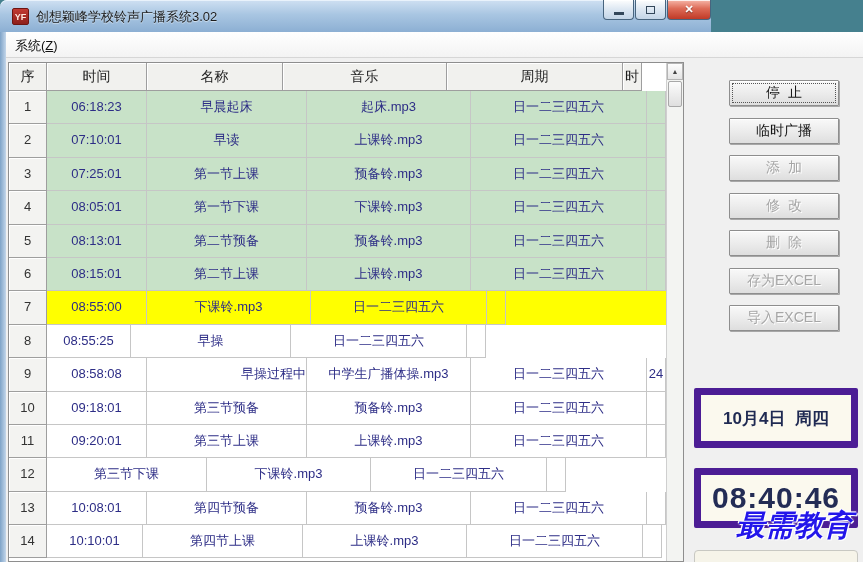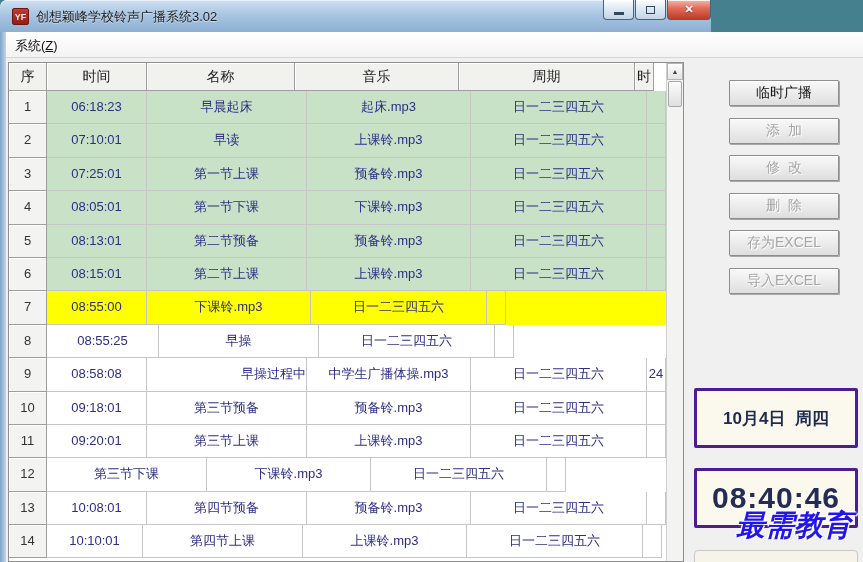--- a/index.html
+++ b/index.html
@@ -110,21 +110,21 @@
     font-family:"Liberation Sans",sans-serif;font-size:14px;color:#151515;
     background:linear-gradient(180deg,#f9f9f9 0%,#ececec 50%,#dedede 100%);
     border:1px solid #8e8e8e;border-radius:1px;
     box-shadow:1px 1px 0 #a7a7a7, inset 0 1px 0 #ffffff;
     white-space:pre;cursor:pointer;padding:0;
   }
   .side-btn.disabled{color:#a6a6a6;text-shadow:1px 1px 0 #fff;cursor:default;}
   .side-btn.focused{outline:1px dotted #555;outline-offset:-4px;}
   .clock-panel{
     position:absolute;left:694px;width:164px;height:60px;box-sizing:border-box;
-    background:#fbf9ee;border:3px solid #4c1d95;border-radius:2px;
+    background:#fbf9ee;border:7px solid #4c1d95;border-radius:2px;
     display:flex;align-items:center;justify-content:center;
   }
   .date-panel{top:388px;}
   .time-panel{top:468px;}
   .date-text{font-size:17px;font-weight:bold;color:#1f2a52;white-space:pre;}
   .time-text{font-size:30px;font-weight:bold;color:#232c55;letter-spacing:1px;}
   .bottom-panel{
     position:absolute;left:694px;top:550px;width:164px;height:20px;box-sizing:border-box;
     background:#f6f4e9;border:1px solid #c8c8c2;border-radius:4px 4px 0 0;
   }
@@ -159,21 +159,21 @@
 
 <div class="menubar">
   <span class="menu-item"><span>系统(</span><u>Z</u><span>)</span></span>
 </div>
 
 <div class="grid">
   <div class="grid-area">
     <div class="hrow">
         <div class="hcell" style="width: 38px;">序</div>
         <div class="hcell" style="width: 100px;">时间</div>
-        <div class="hcell" style="width: 148px;">名称</div>
+        <div class="hcell" style="width: 136px;">名称</div>
         <div class="hcell" style="width: 164px;">音乐</div>
         <div class="hcell" style="width: 176px;">周期</div>
         <div class="hcell" style="width: 19px;">时</div>
       </div>
     <div>
         <div class="trow" style="background: rgb(200, 226, 200);">
           <div class="cell fixed" style="width: 38px;">1</div>
           <div class="cell" style="width: 100px;">06:18:23</div>
           <div class="cell" style="width: 160px;">早晨起床</div>
           <div class="cell" style="width: 164px;">起床.mp3</div>
@@ -222,21 +222,21 @@
         </div>
         <div class="trow" style="background: rgb(255, 255, 0);">
           <div class="cell fixed" style="width: 38px;">7</div>
           <div class="cell" style="width: 100px;">08:55:00</div>
           <div class="cell" style="width: 164px;">下课铃.mp3</div>
           <div class="cell" style="width: 176px;">日一二三四五六</div>
           <div class="cell" style="width: 19px;"></div>
         </div>
         <div class="trow" style="background: rgb(255, 255, 255);">
           <div class="cell fixed" style="width: 38px;">8</div>
-          <div class="cell" style="width: 112px;">08:55:25</div>
+          <div class="cell" style="width: 84px;">08:55:25</div>
           <div class="cell" style="width: 160px;">早操</div>
           <div class="cell" style="width: 176px;">日一二三四五六</div>
           <div class="cell" style="width: 19px;"></div>
         </div>
         <div class="trow" style="background: rgb(255, 255, 255);">
           <div class="cell fixed" style="width: 38px;">9</div>
           <div class="cell" style="width: 100px;">08:58:08</div>
           <div class="cell" style="width: 160px; text-align: right;">早操过程中</div>
           <div class="cell" style="width: 164px;">中学生广播体操.mp3</div>
           <div class="cell" style="width: 176px;">日一二三四五六</div>
@@ -283,20 +283,21 @@
         </div>
       </div>
   </div>
   <div class="vscroll">
     <div class="scroll-up"><span>▲</span></div>
     <div class="scroll-thumb"></div>
   </div>
 </div>
 
 <div class="button-panel">
+    <button class="side-btn focused">停  止</button>
     <button class="side-btn">临时广播</button>
     <button class="side-btn disabled" disabled="">添  加</button>
     <button class="side-btn disabled" disabled="">修  改</button>
     <button class="side-btn disabled" disabled="">删  除</button>
     <button class="side-btn disabled" disabled="">存为EXCEL</button>
     <button class="side-btn disabled" disabled="">导入EXCEL</button>
   </div>
 
 <div class="clock-panel date-panel">
   <span class="date-text">10月4日  周四</span>

